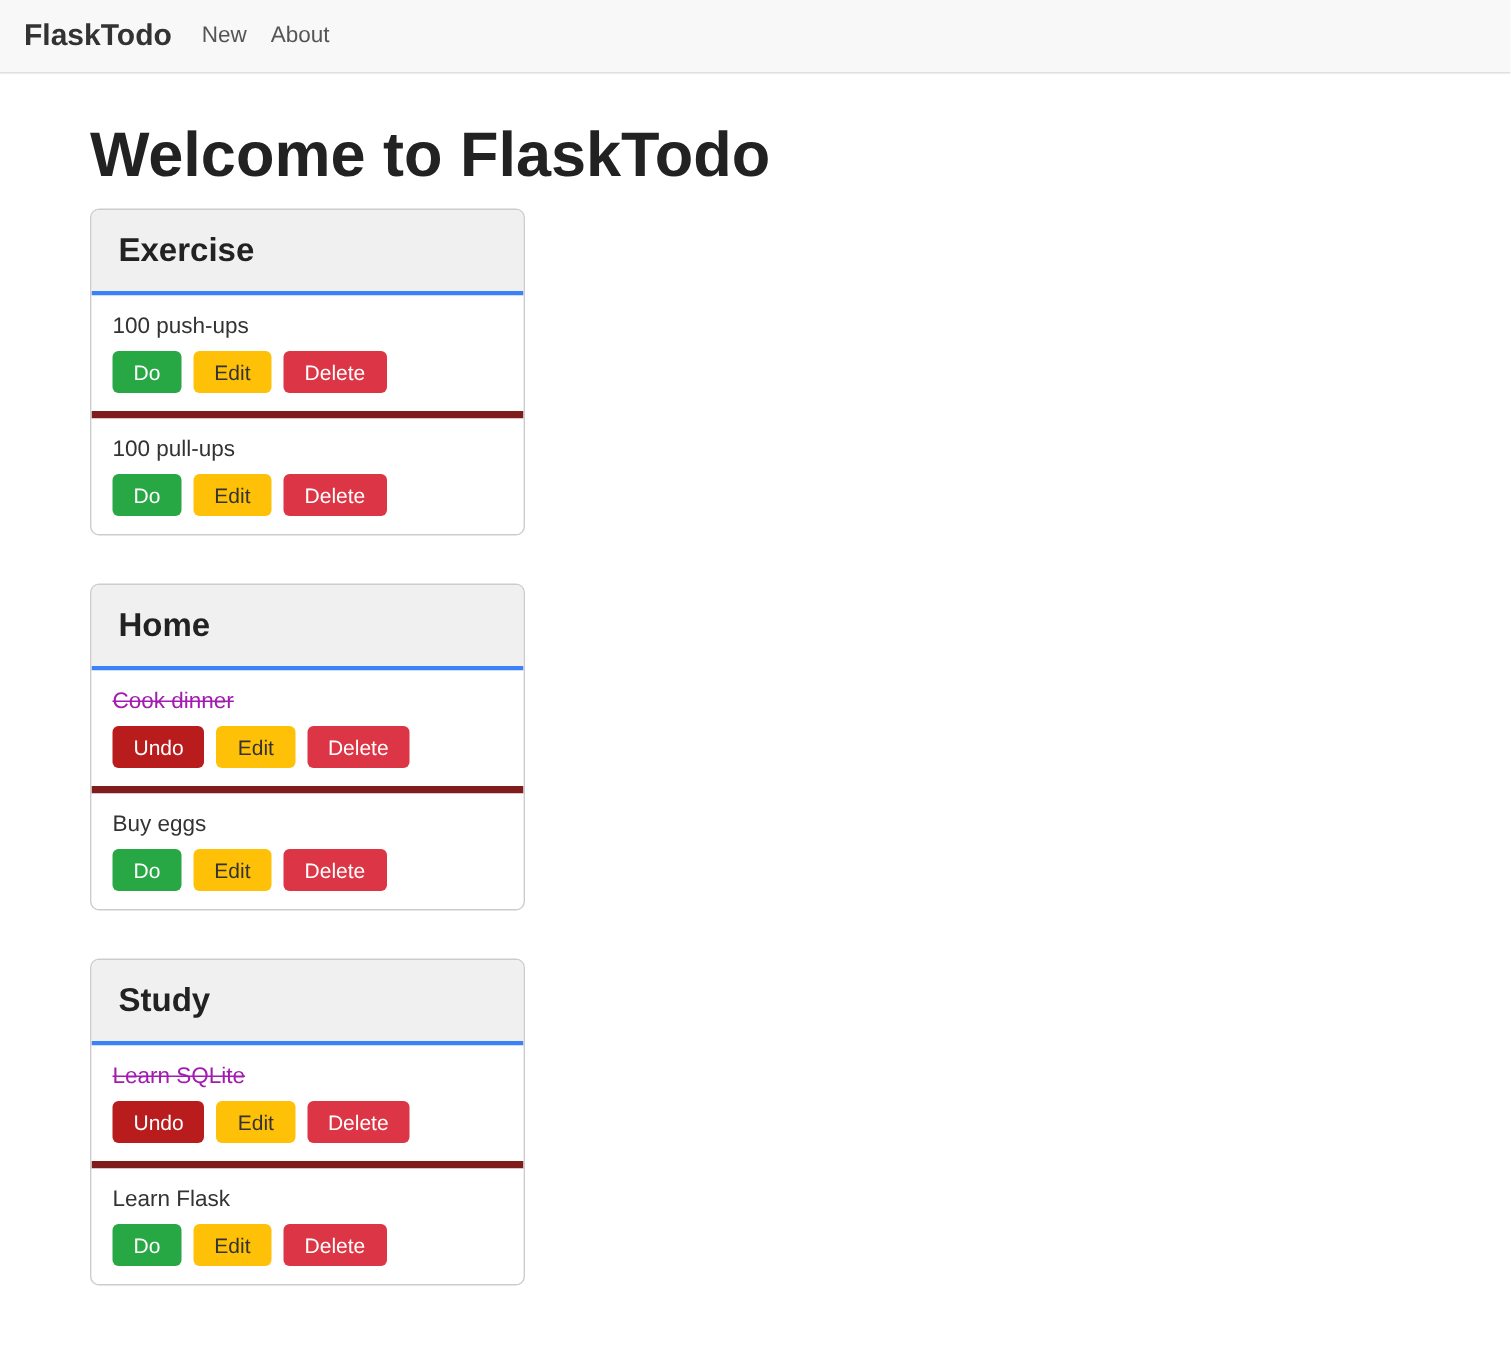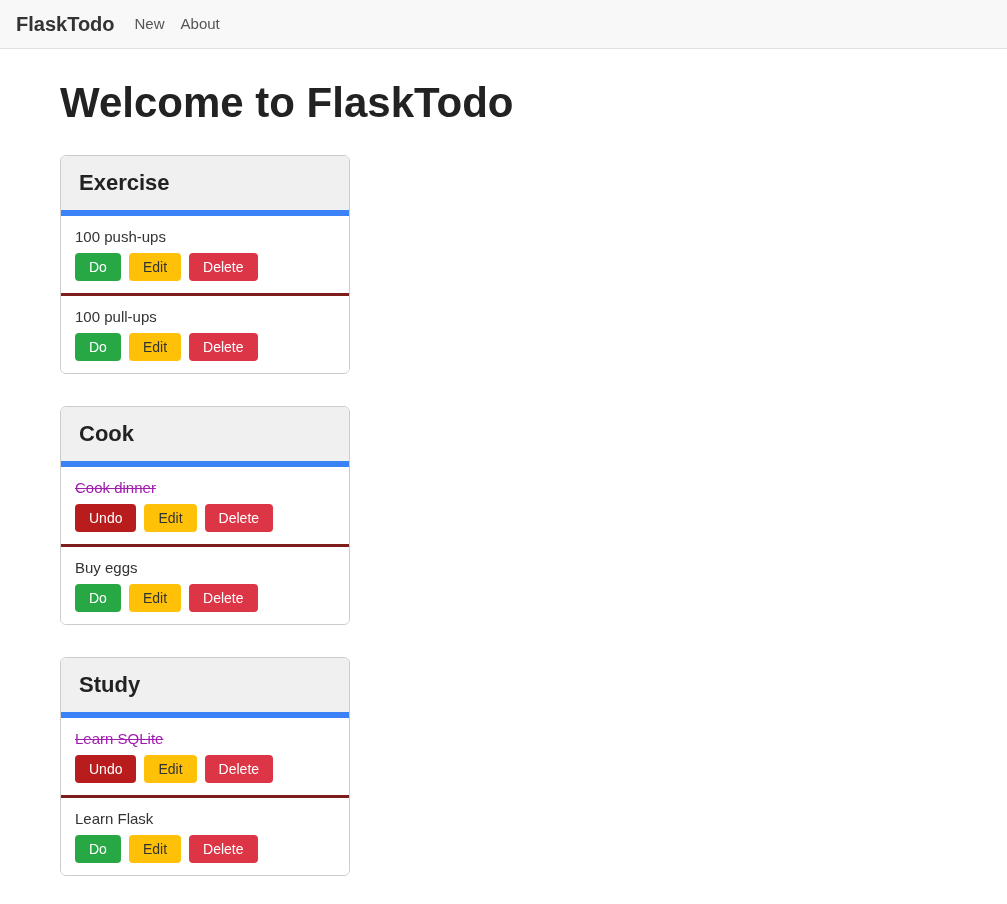--- a/index.html
+++ b/index.html
@@ -28,44 +28,44 @@
       cursor: pointer;
     }
 
     
     .main {
       padding: 30px 60px;
     }
     .page-title {
       font-size: 42px;
       font-weight: bold;
-      margin-bottom: 28px;
+      margin-bottom: 12px;
       color: #222;
     }
 
     
     .category-card {
       border: 1px solid #ccc;
       border-radius: 6px;
       margin-bottom: 32px;
       width: 290px;
       overflow: hidden;
     }
     .category-header {
       background: #f0f0f0;
       padding: 14px 18px;
       font-size: 22px;
       font-weight: bold;
-      border-bottom: 6px solid #3b82f6;
+      border-bottom: 3px solid #3b82f6;
       color: #222;
     }
 
     
     .todo-item {
-      border-bottom: 3px solid #7f1d1d;
+      border-bottom: 5px solid #7f1d1d;
       padding: 12px 14px;
       background: #fff;
     }
     .todo-item:last-child { border-bottom: none; }
     .todo-text {
       font-size: 15px;
       margin-bottom: 8px;
       color: #333;
     }
     .todo-text.done {
@@ -117,21 +117,21 @@
         <div class="todo-item">
           <div class="todo-text">100 pull-ups</div>
           <div class="todo-actions">
             <button class="btn btn-do">Do</button>
             <button class="btn btn-edit">Edit</button>
             <button class="btn btn-delete">Delete</button>
           </div>
         </div>
       </div>
       <div class="category-card">
-        <div class="category-header">Cook</div>
+        <div class="category-header">Home</div>
         <div class="todo-item">
           <div class="todo-text done">Cook dinner</div>
           <div class="todo-actions">
             <button class="btn btn-undo">Undo</button>
             <button class="btn btn-edit">Edit</button>
             <button class="btn btn-delete">Delete</button>
           </div>
         </div>
         <div class="todo-item">
           <div class="todo-text">Buy eggs</div>

